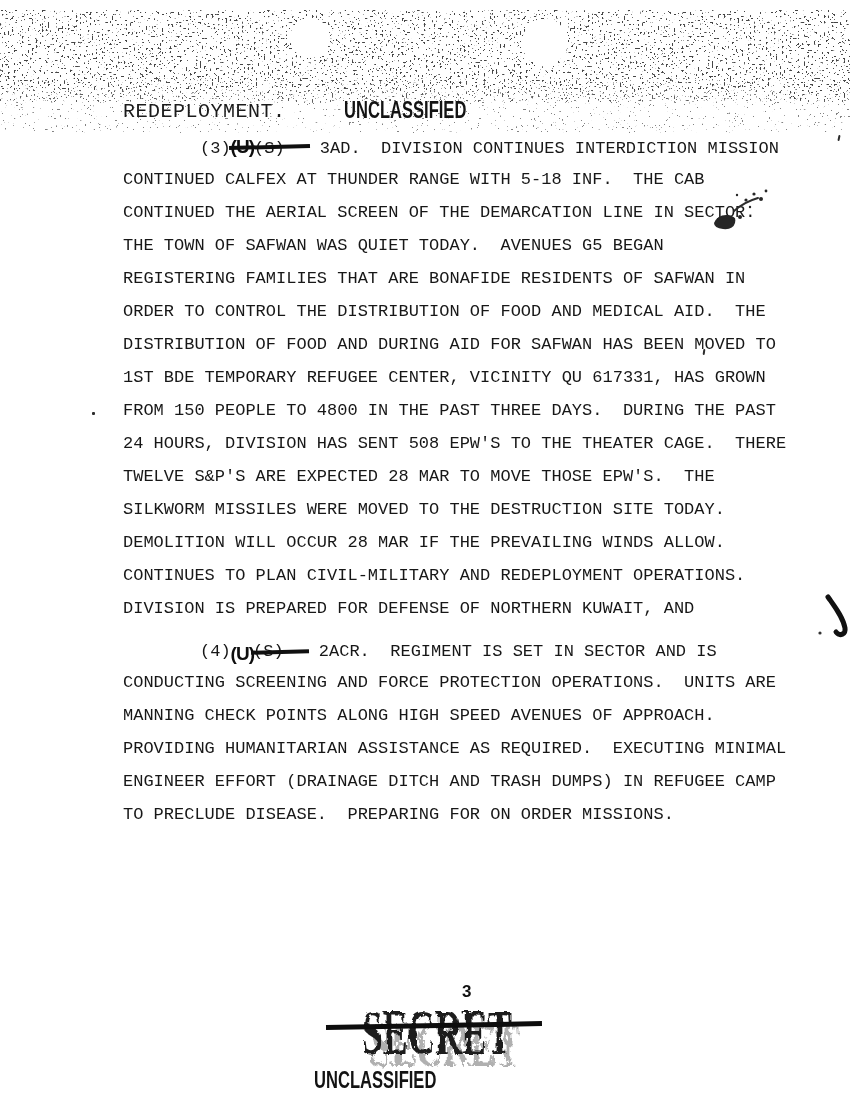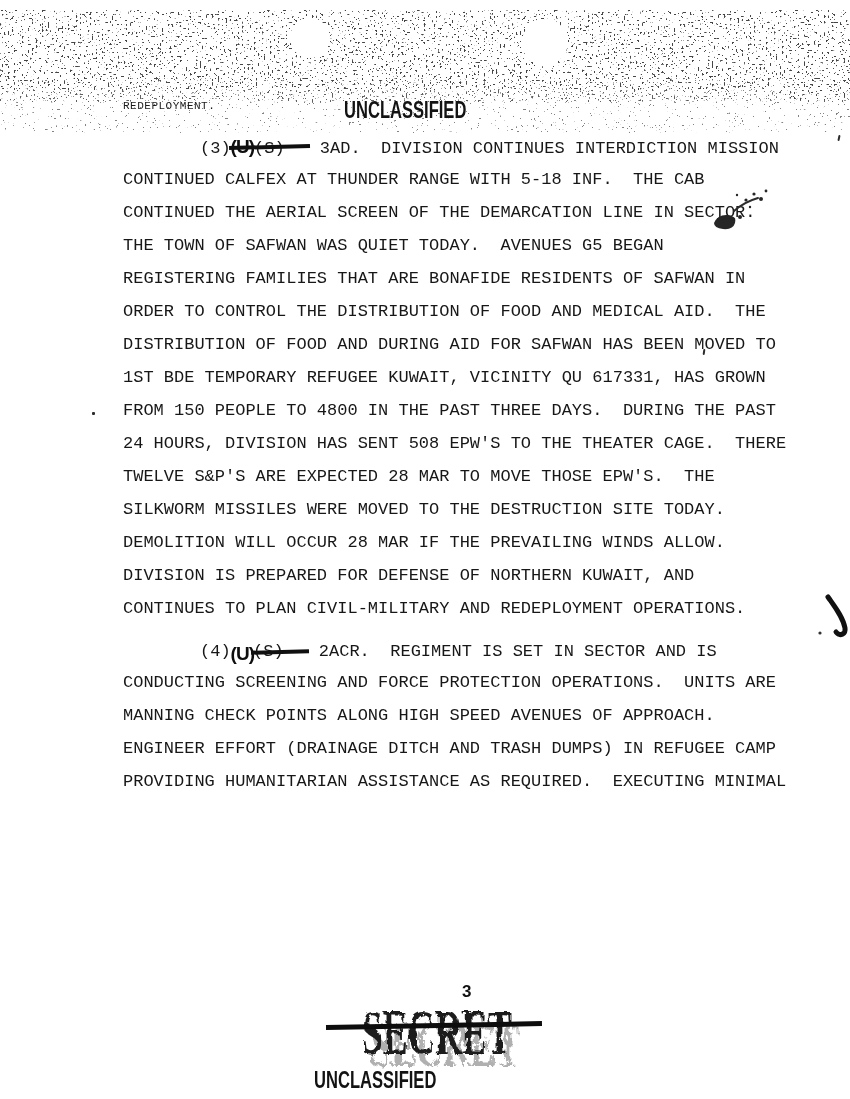--- a/index.html
+++ b/index.html
@@ -10,21 +10,21 @@
     color:#171717;
   }
   .page{position:absolute;inset:0;}
 
   
   .noise-band{position:absolute;left:0;top:0;}
 
   
   .hdr-label{
     position:absolute;left:123px;top:100px;
-    font-size:11px;letter-spacing:.5px;color:#1b1b1b;
+    font-size:20px;letter-spacing:.5px;color:#1b1b1b;
   }
   .stamp{
     font-family:"Liberation Sans",sans-serif;font-weight:700;color:#131313;
     font-size:23px;transform:scaleX(.72);transform-origin:left center;
     white-space:nowrap;
   }
   .hdr-stamp{position:absolute;left:344px;top:97px;}
 
   
   .doc-body{position:absolute;left:123px;top:130px;width:700px;}
@@ -88,35 +88,36 @@
 
   <div class="doc-body">
       <div class="paragraph">
         <div class="line first"><span>(3)</span><span class="mark-wrap"><span class="hand-u">(U)</span><span>(S)</span></span><span> 3AD.  DIVISION CONTINUES INTERDICTION MISSION</span></div>
         <div class="line">CONTINUED CALFEX AT THUNDER RANGE WITH 5-18 INF.  THE CAB</div>
         <div class="line">CONTINUED THE AERIAL SCREEN OF THE DEMARCATION LINE IN SECTOR.</div>
         <div class="line">THE TOWN OF SAFWAN WAS QUIET TODAY.  AVENUES G5 BEGAN</div>
         <div class="line">REGISTERING FAMILIES THAT ARE BONAFIDE RESIDENTS OF SAFWAN IN</div>
         <div class="line">ORDER TO CONTROL THE DISTRIBUTION OF FOOD AND MEDICAL AID.  THE</div>
         <div class="line">DISTRIBUTION OF FOOD AND DURING AID FOR SAFWAN HAS BEEN MOVED TO</div>
-        <div class="line">1ST BDE TEMPORARY REFUGEE KUWAIT, VICINITY QU 617331, HAS GROWN</div>
+        <div class="line">1ST BDE TEMPORARY REFUGEE CENTER, VICINITY QU 617331, HAS GROWN</div>
         <div class="line">FROM 150 PEOPLE TO 4800 IN THE PAST THREE DAYS.  DURING THE PAST</div>
         <div class="line">24 HOURS, DIVISION HAS SENT 508 EPW'S TO THE THEATER CAGE.  THERE</div>
         <div class="line">TWELVE S&amp;P'S ARE EXPECTED 28 MAR TO MOVE THOSE EPW'S.  THE</div>
         <div class="line">SILKWORM MISSILES WERE MOVED TO THE DESTRUCTION SITE TODAY.</div>
         <div class="line">DEMOLITION WILL OCCUR 28 MAR IF THE PREVAILING WINDS ALLOW.</div>
+        <div class="line">CONTINUES TO PLAN CIVIL-MILITARY AND REDEPLOYMENT OPERATIONS.</div>
         <div class="line">DIVISION IS PREPARED FOR DEFENSE OF NORTHERN KUWAIT, AND</div>
-        <div class="line">CONTINUES TO PLAN CIVIL-MILITARY AND REDEPLOYMENT OPERATIONS.</div>
       </div>
       <div class="paragraph">
         <div class="line first"><span>(4)</span><span class="hand-u lowered">(U)</span><span class="mark-wrap"><span>(S)</span></span><span> 2ACR.  REGIMENT IS SET IN SECTOR AND IS</span></div>
         <div class="line">CONDUCTING SCREENING AND FORCE PROTECTION OPERATIONS.  UNITS ARE</div>
         <div class="line">MANNING CHECK POINTS ALONG HIGH SPEED AVENUES OF APPROACH.</div>
+        <div class="line">PROVIDING HUMANITARIAN ASSISTANCE AS REQUIRED.  EXECUTING MINIMAL</div>
         <div class="line">ENGINEER EFFORT (DRAINAGE DITCH AND TRASH DUMPS) IN REFUGEE CAMP</div>
-        <div class="line">PROVIDING HUMANITARIAN ASSISTANCE AS REQUIRED.  EXECUTING MINIMAL</div>
+        <div class="line">TO PRECLUDE DISEASE.  PREPARING FOR ON ORDER MISSIONS.</div>
       </div>
     </div>
 
   <svg class="ink-smudge" width="80" height="58" aria-hidden="true">
     <g fill="#262626">
       <path d="M14 40 q 4 -9 14 -8 q 9 1 7 8 q -2 7 -12 6 q -9 -1 -9 -6 z"></path>
       <circle cx="40" cy="34" r="2"></circle>
       <circle cx="46" cy="17" r="1.6"></circle>
       <circle cx="54" cy="11" r="1.6"></circle>
       <circle cx="61" cy="16" r="2"></circle>

